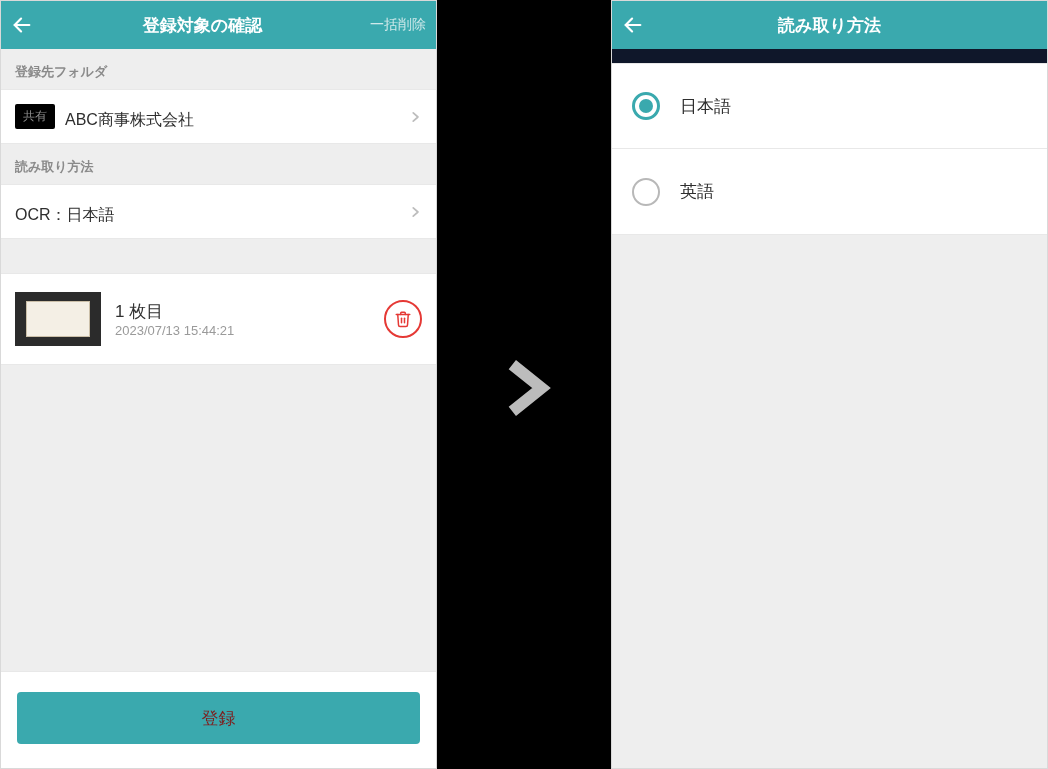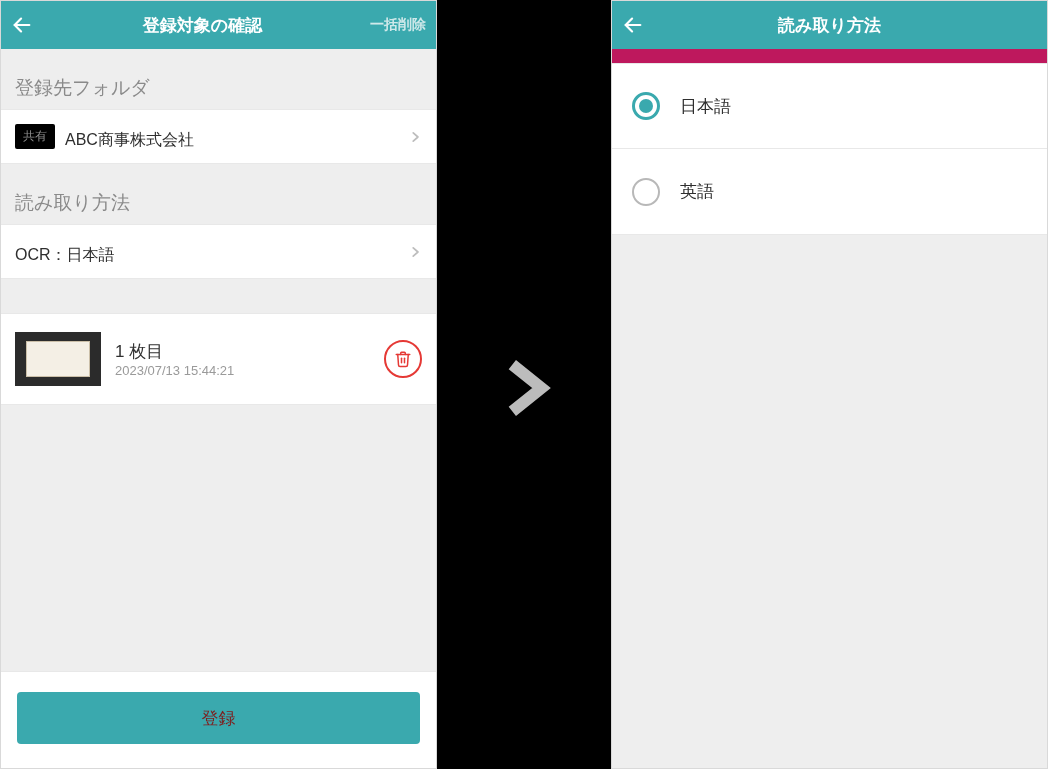--- a/index.html
+++ b/index.html
@@ -44,30 +44,30 @@
     flex: 1;
     text-align: center;
     font-size: 17px;
     font-weight: 600;
   }
   .appbar .action {
     font-size: 14px;
     color: #cfe9ea;
     min-width: 60px;
     text-align: right;
+  }
+  .appbar .action.empty { min-width: 28px; }
+
+  
+  .section-label {
+    font-size: 13px;
+    color: #8a8a8a;
+    padding: 14px 14px 8px 14px;
+    background: #eeeeee;
     font-weight: bold;
-  }
-  .appbar .action.empty { min-width: 28px; }
-
-  
-  .section-label {
-    font-size: 19px;
-    color: #8a8a8a;
-    padding: 26px 14px 8px 14px;
-    background: #eeeeee;
   }
   .row {
     background: #fff;
     display: flex;
     align-items: center;
     padding: 12px 14px;
     border-top: 1px solid #e8e8e8;
     border-bottom: 1px solid #e8e8e8;
     min-height: 52px;
   }
@@ -131,21 +131,21 @@
     background: #3aa9ae;
     color: #7f1d1d;
     border: none;
     border-radius: 4px;
     font-size: 17px;
     font-weight: 500;
   }
 
   
   .radio-list {
-    background: #be185d;
+    background: #0f172a;
   }
   .radio-row {
     background: #fff;
     display: flex;
     align-items: center;
     padding: 24px 20px;
     gap: 20px;
     border-bottom: 1px solid #e8e8e8;
     min-height: 86px;
   }

